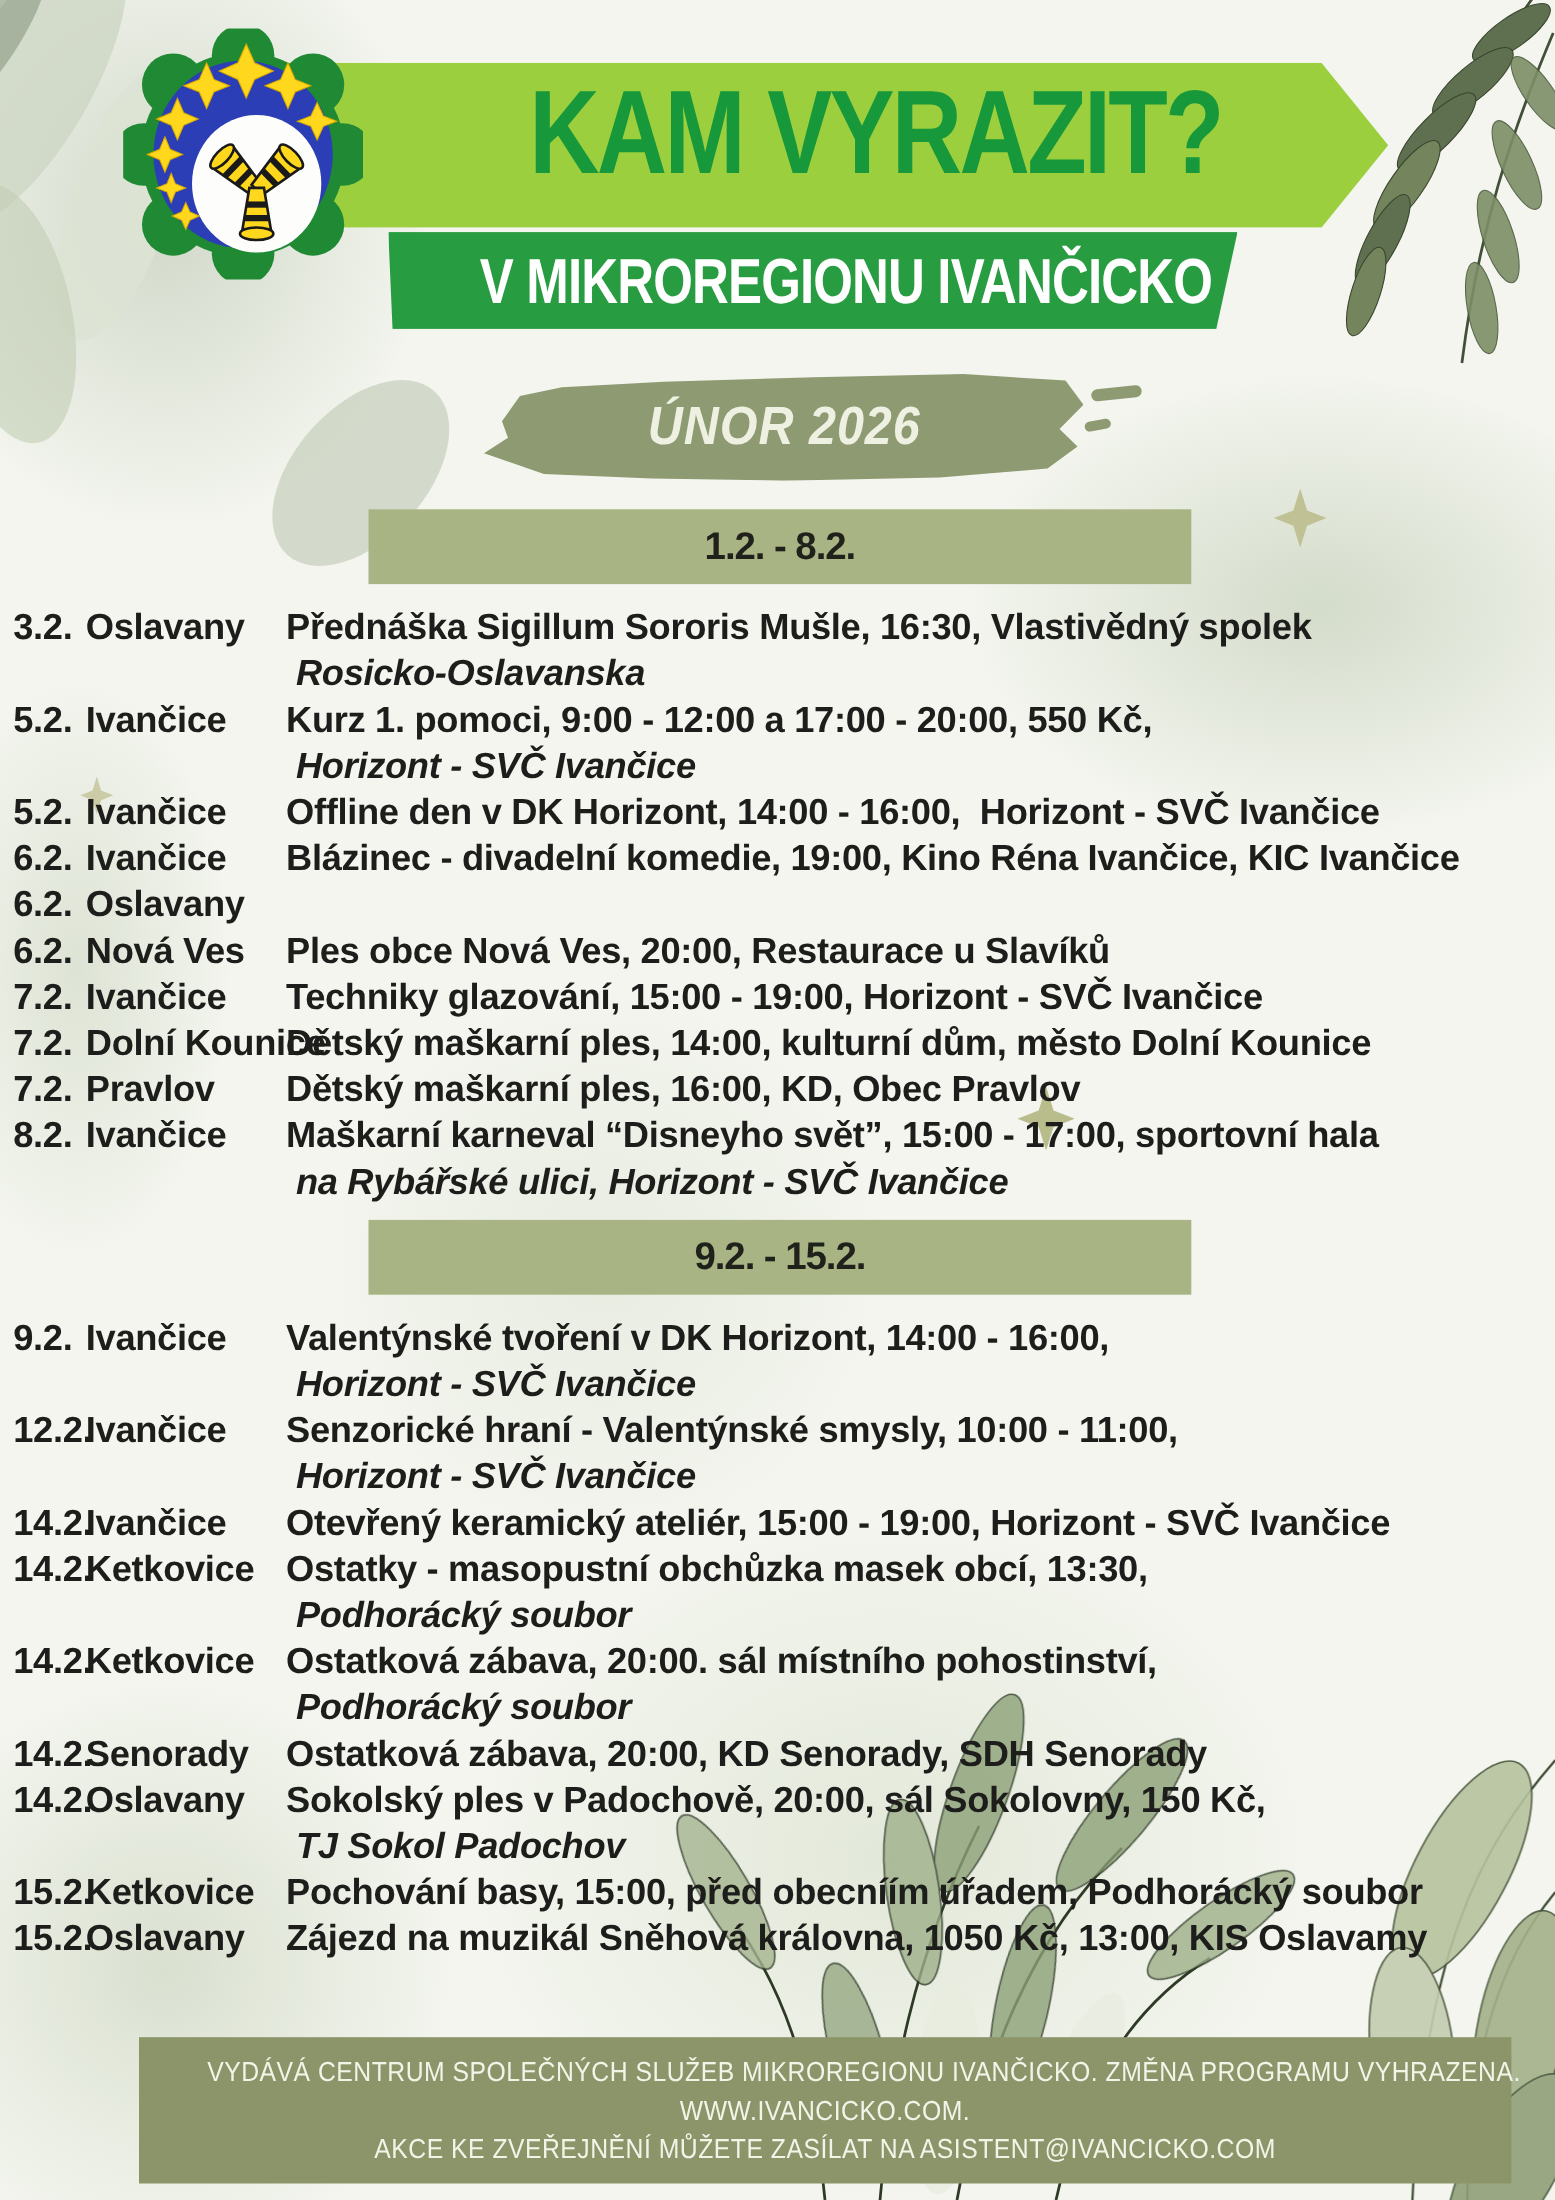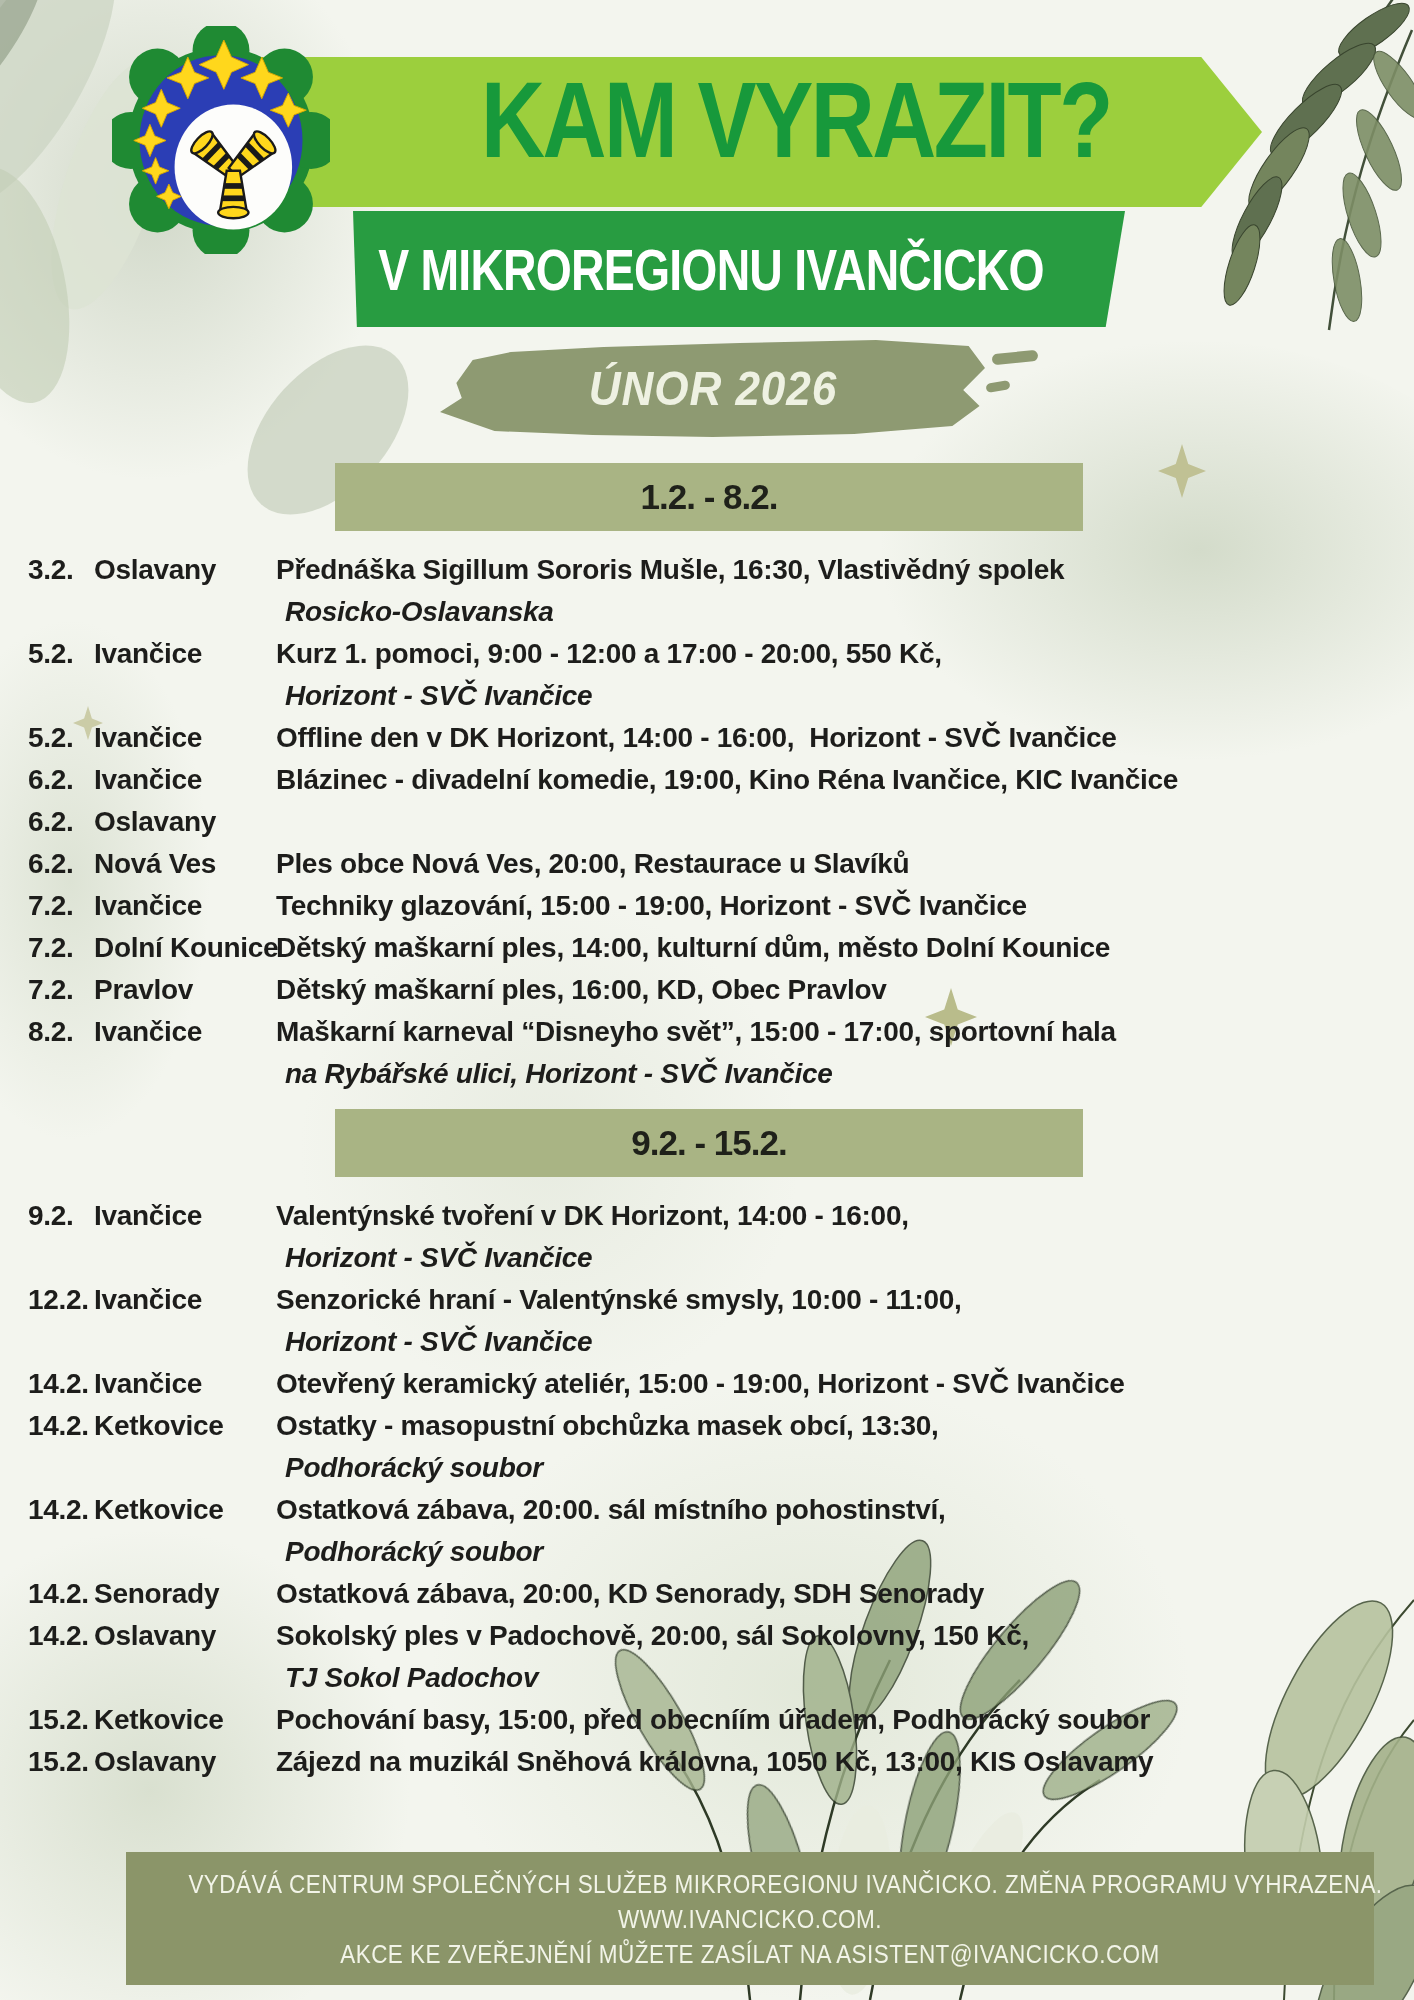--- a/index.html
+++ b/index.html
@@ -28,45 +28,45 @@
     clip-path:polygon(50% 0,63% 37%,100% 50%,63% 63%,50% 100%,37% 63%,0 50%,37% 37%);}
   .dash{position:absolute;z-index:1;background:#8e9a72;border-radius:6px;}
 
   
   .band-light{position:absolute;z-index:2;left:250px;top:57px;width:1012px;height:150px;
     background:var(--accent-light-green,#9ccf3d);
     clip-path:polygon(0 0,94% 0,100% 50%,94% 100%,0 100%);
     display:flex;align-items:flex-start;justify-content:center;padding-left:80px;box-sizing:border-box;}
   .title{font-size:108px;font-weight:bold;color:var(--title-green,#17993b);
     letter-spacing:-3px;white-space:nowrap;transform:scaleX(.82);transform-origin:center;}
-  .band-dark{position:absolute;z-index:2;left:353px;top:211px;width:772px;height:116px;
+  .band-dark{position:absolute;z-index:2;left:353px;top:211px;width:772px;height:88px;
     background:var(--accent-dark-green,#289c41);
     clip-path:polygon(0 0,100% 0,97.5% 100%,.5% 100%);
-    display:flex;align-items:center;justify-content:center;padding-right:55px;box-sizing:border-box;}
+    display:flex;align-items:center;justify-content:flex-start;padding-right:55px;box-sizing:border-box;}
   .subtitle{font-size:58px;font-weight:bold;color:#ffffff;letter-spacing:-1px;
     white-space:nowrap;transform:scaleX(.80);transform-origin:center;}
   .logo{position:absolute;z-index:3;left:112px;top:26px;width:218px;height:228px;}
 
   .month-brush{position:absolute;z-index:2;left:440px;top:338px;width:545px;height:100px;
     background:var(--brush-olive,#8e9a72);
     clip-path:polygon(3% 45%,6% 22%,13% 14%,30% 9%,55% 5%,80% 2%,97% 8%,100% 30%,96% 52%,
                       99% 68%,94% 88%,76% 96%,50% 99%,28% 97%,10% 93%,0 74%,4% 60%);
     display:flex;align-items:center;justify-content:center;font-style:italic;}
   .month-label{font-size:49px;font-weight:bold;color:#eef1e2;letter-spacing:1px;
     white-space:nowrap;transform:scaleX(.9);}
 
   
   .content{position:absolute;z-index:2;left:0;top:463px;width:1414px;}
   .bar{width:748px;height:68px;margin-left:335px;margin-bottom:18px;
     background:var(--olive-bar,#a9b484);
     display:flex;align-items:center;justify-content:center;}
   .row + .bar{margin-top:14px;justify-content:center;}
   .bar span{font-size:35px;font-weight:bold;color:#1f211a;letter-spacing:-1px;}
-  .row{display:flex;align-items:flex-start;padding-left:28px;
-    font-size:28px;font-weight:bold;color:#1d1d1b;letter-spacing:-.3px;line-height:42px;}
+  .row{display:flex;align-items:flex-start;padding-left:12px;
+    font-size:33px;font-weight:bold;color:#1d1d1b;letter-spacing:-.3px;line-height:42px;}
   .c-date{width:66px;flex:none;white-space:pre;}
   .c-loc{width:182px;flex:none;white-space:pre;}
   .c-desc{flex:1;min-width:0;}
   .c-desc div{white-space:pre;}
   .c-desc div + div{padding-left:9px;font-style:italic;}
 
   
   .footer-band{position:absolute;z-index:2;left:85px;top:1852px;width:1248px;height:133px;
     background:var(--footer-olive,#8b9569);color:#f2f4e8;
     display:flex;flex-direction:column;justify-content:center;gap:1px;text-align:center;margin-left:41px;}

